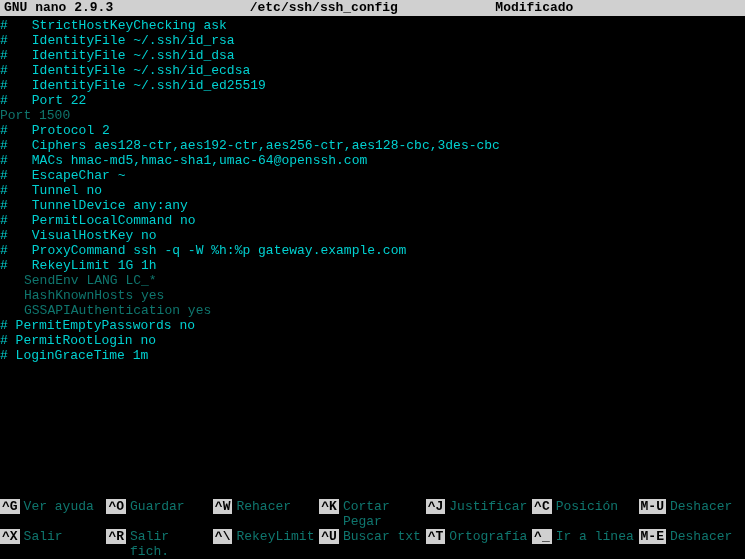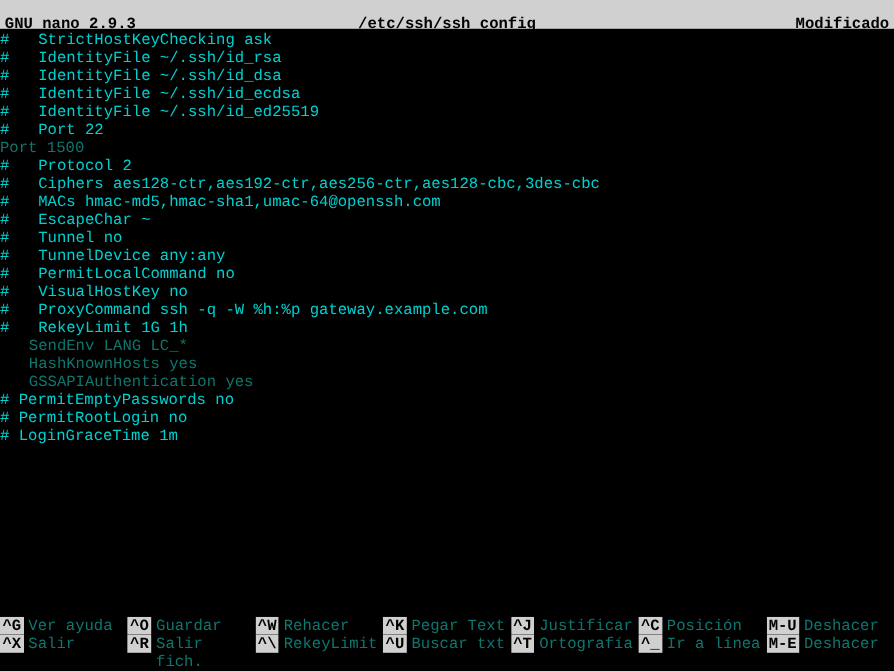--- a/index.html
+++ b/index.html
@@ -13,26 +13,26 @@
       color: #fff;
       overflow: hidden;
       position: relative;
     }
     .titlebar {
       background: #d0d0d0;
       color: #000;
       height: 16px;
       display: flex;
       justify-content: space-between;
-      padding: 12px 4px;
+      padding: 0 4px;
       font-weight: bold;
     }
     .titlebar .left { flex: 1; }
-    .titlebar .center { flex: 1; text-align: center; }
-    .titlebar .right { flex: 1; text-align: right; }
+    .titlebar .center { flex: 1; }
+    .titlebar .right { flex: 1; }
     .editor {
       padding: 2px 0 0 0;
       white-space: pre;
     }
     .line { display: flex; }
     .cyan { color: #00d0d0; }
     .white { color: #0f766e; }
     .gap { width: 24px; display: inline-block; }
     .shortcuts {
       position: absolute;
@@ -81,21 +81,21 @@
       <div class="sc">
         <span class="key">^O</span>
         <span class="desc">Guardar</span>
       </div>
       <div class="sc">
         <span class="key">^W</span>
         <span class="desc">Rehacer</span>
       </div>
       <div class="sc">
         <span class="key">^K</span>
-        <span class="desc">Pegar Text</span>
+        <span class="desc">Cortar Pegar</span>
       </div>
       <div class="sc">
         <span class="key">^J</span>
         <span class="desc">Justificar</span>
       </div>
       <div class="sc">
         <span class="key">^C</span>
         <span class="desc">Posición</span>
       </div>
       <div class="sc">

